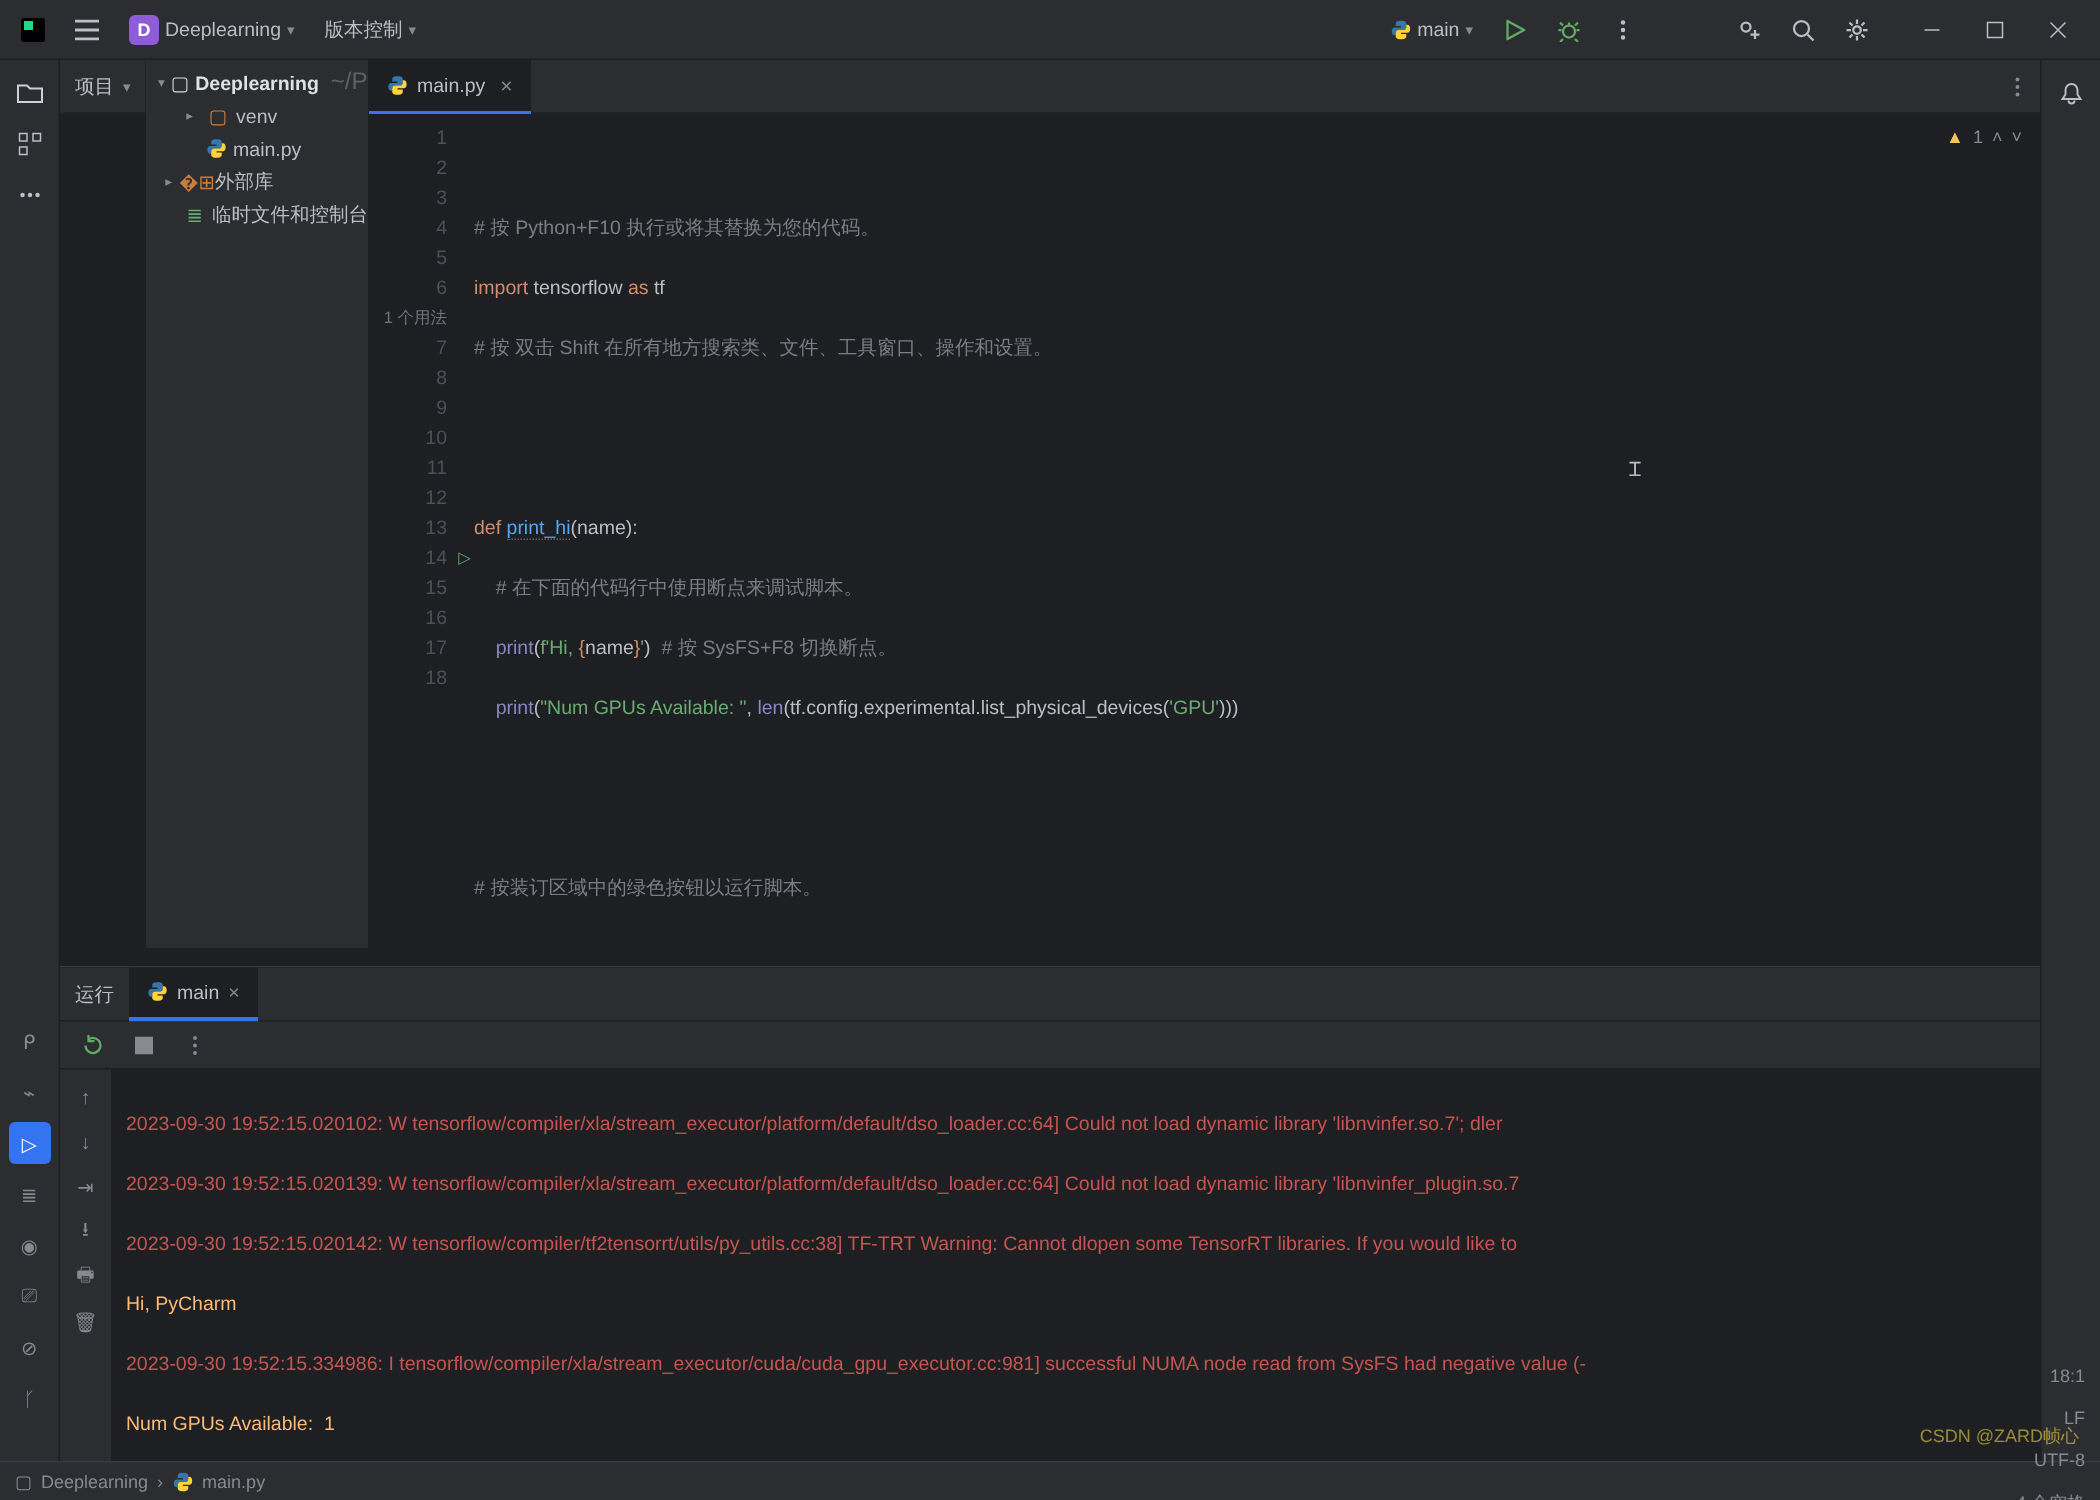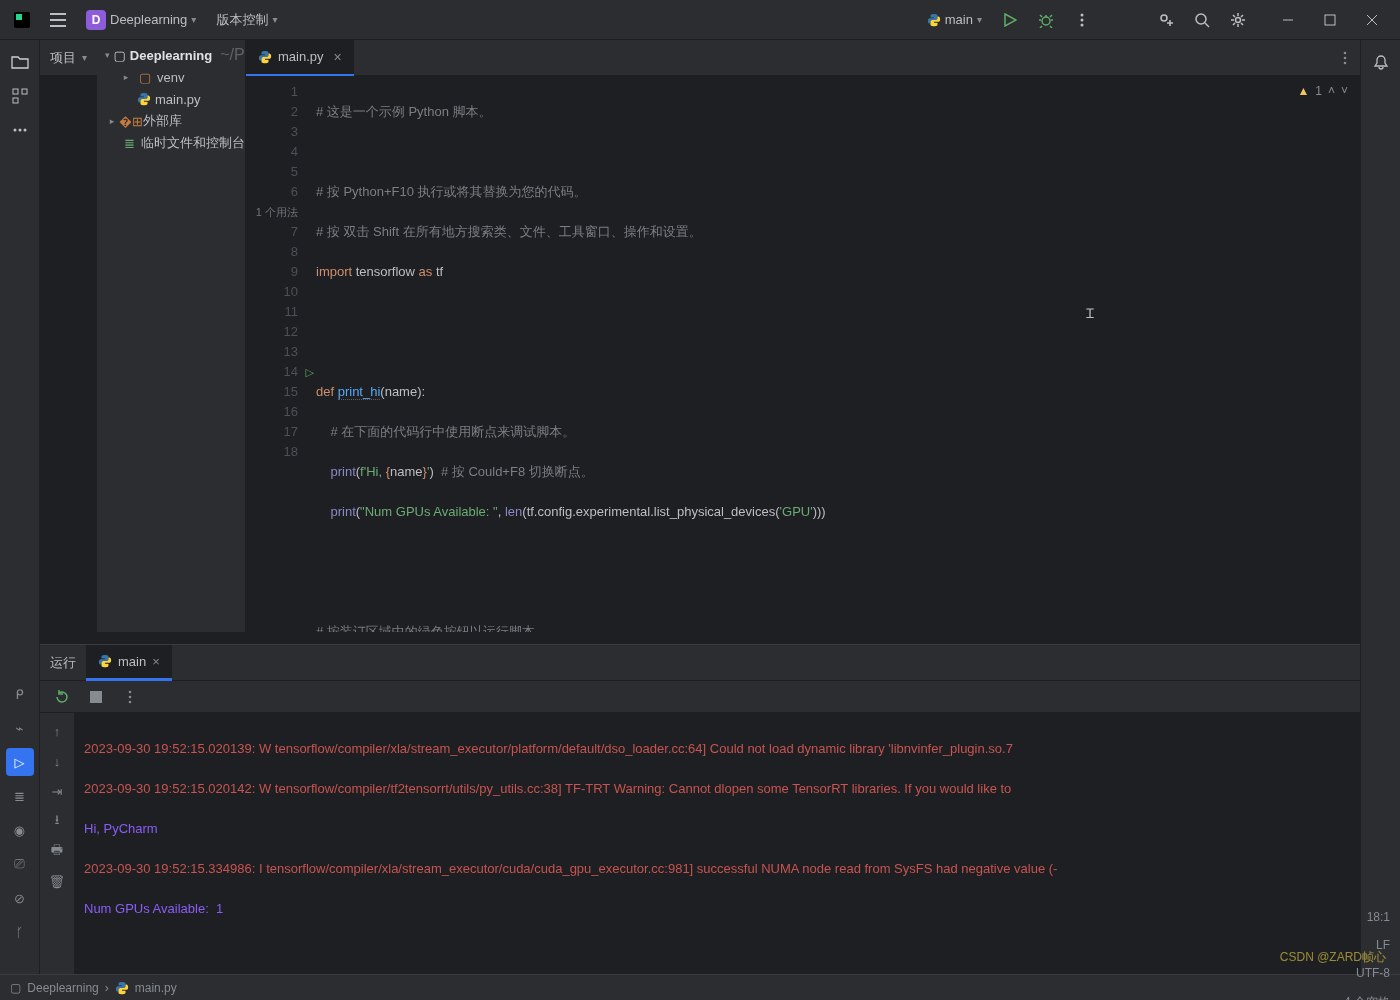--- a/index.html
+++ b/index.html
@@ -66,21 +66,21 @@
 .brow1 .runtab { display:flex; align-items:center; gap:6px; background:#1e1f22; height:36px; padding:0 12px; border-bottom:3px solid #3574f0; }
 .brow1 .runtab .close { color:#868a91; }
 .brow2 { height:32px; display:flex; align-items:center; padding:0 10px; gap:10px; background:#2b2d30; border-bottom:1px solid #1e1f22; }
 .brow2 .gbtn { width:24px; height:24px; display:flex; align-items:center; justify-content:center; cursor:pointer; color:#868a91; border-radius:4px; }
 .brow2 .restart { color:#5fad65; }
 .console-wrap { flex:1; display:flex; min-height:0; }
 .console-gutter { width:34px; background:#2b2d30; display:flex; flex-direction:column; align-items:center; gap:6px; padding-top:6px; }
 .console-gutter .gbtn { width:24px; height:24px; display:flex; align-items:center; justify-content:center; cursor:pointer; color:#868a91; border-radius:4px; }
 .console { flex:1; overflow:auto; padding:6px 10px; font-family:Consolas,monospace; font-size:13px; line-height:20px; white-space:pre; }
 .console .err { color:#c75450; }
-.console .norm { color:#8b5cf6; }
+.console .norm { color:#fdba74; }
 
 
 .status { height:26px; background:#2b2d30; border-top:1px solid #393b40; display:flex; align-items:center; padding:0 10px; gap:10px; font-size:12px; color:#868a91; }
 .status .crumb { display:flex; align-items:center; gap:6px; cursor:pointer; }
 .status .right { margin-left:auto; display:flex; align-items:flex-end; gap:14px;flex-direction:column; }
 .status .sitem { cursor:pointer; }
 .lock { width:12px; height:12px; border:1px solid #868a91; border-radius:2px; display:inline-block; position:relative; }
 .lock:before { content:""; position:absolute; top:-6px; left:2px; width:6px; height:6px; border:1px solid #868a91; border-bottom:none; border-radius:4px 4px 0 0; }
 
 .watermark { position:fixed; right:14px; bottom:34px; color:#fde047; font-size:12px; opacity:.55; pointer-events:none; }
@@ -282,30 +282,29 @@
               <div class="ln">11</div>
               <div class="ln">12</div>
               <div class="ln">13</div>
             <div class="ln">14<span class="gplay">▷</span></div>
             <div class="ln">15</div>
               <div class="ln">16</div>
               <div class="ln">17</div>
               <div class="ln">18</div>
           </div>
           <div class="codearea">
-<div class="codeline"><span class="tok-cm"># 这是一个示例 Python 脚本。</span></div>
 <div class="codeline"></div>
 <div class="codeline"><span class="tok-cm"># 按 Python+F10 执行或将其替换为您的代码。</span></div>
+<div class="codeline"><span class="tok-kw">import</span><span> tensorflow </span><span class="tok-kw">as</span><span> tf</span></div>
 <div class="codeline"><span class="tok-cm"># 按 双击 Shift 在所有地方搜索类、文件、工具窗口、操作和设置。</span></div>
-<div class="codeline"><span class="tok-kw">import</span><span> tensorflow </span><span class="tok-kw">as</span><span> tf</span></div>
 <div class="codeline"></div>
 <div class="codeline" style="height:20px"></div>
 <div class="codeline"><span class="tok-kw">def </span><span class="tok-fnd">print_hi</span><span>(name):</span></div>
 <div class="codeline"><span class="tok-cm">    # 在下面的代码行中使用断点来调试脚本。</span></div>
-<div class="codeline"><span>    </span><span class="tok-bi">print</span><span>(</span><span class="tok-str">f'Hi, </span><span class="tok-fs">{</span><span>name</span><span class="tok-fs">}</span><span class="tok-str">'</span><span>)  </span><span class="tok-cm"># 按 Could+F8 切换断点。</span></div>
+<div class="codeline"><span>    </span><span class="tok-bi">print</span><span>(</span><span class="tok-str">f'Hi, </span><span class="tok-fs">{</span><span>name</span><span class="tok-fs">}</span><span class="tok-str">'</span><span>)  </span><span class="tok-cm"># 按 SysFS+F8 切换断点。</span></div>
 <div class="codeline"><span>    </span><span class="tok-bi">print</span><span>(</span><span class="tok-str">"Num GPUs Available: "</span><span>, </span><span class="tok-bi">len</span><span>(tf.config.experimental.list_physical_devices(</span><span class="tok-str">'GPU'</span><span>)))</span></div>
 <div class="codeline"></div>
 <div class="codeline"></div>
 <div class="codeline"><span class="tok-cm"># 按装订区域中的绿色按钮以运行脚本。</span></div>
 
 
 
 
 
             <span class="txtcur">Ꮖ</span>
@@ -350,20 +349,21 @@
         <div class="console-wrap">
           <div class="console-gutter">
             <div class="gbtn">↑</div>
             <div class="gbtn">↓</div>
             <div class="gbtn">⇥</div>
             <div class="gbtn">⭳</div>
             <div class="gbtn">🖶</div>
             <div class="gbtn">🗑</div>
           </div>
           <div class="console">
+<div class="err">2023-09-30 19:52:15.020102: W tensorflow/compiler/xla/stream_executor/platform/default/dso_loader.cc:64] Could not load dynamic library 'libnvinfer.so.7'; dler</div>
 <div class="err">2023-09-30 19:52:15.020139: W tensorflow/compiler/xla/stream_executor/platform/default/dso_loader.cc:64] Could not load dynamic library 'libnvinfer_plugin.so.7</div>
 <div class="err">2023-09-30 19:52:15.020142: W tensorflow/compiler/tf2tensorrt/utils/py_utils.cc:38] TF-TRT Warning: Cannot dlopen some TensorRT libraries. If you would like to</div>
 <div class="norm">Hi, PyCharm</div>
 <div class="err">2023-09-30 19:52:15.334986: I tensorflow/compiler/xla/stream_executor/cuda/cuda_gpu_executor.cc:981] successful NUMA node read from SysFS had negative value (-</div>
 <div class="norm">Num GPUs Available:  1</div>
 
 
 
 
           </div>

